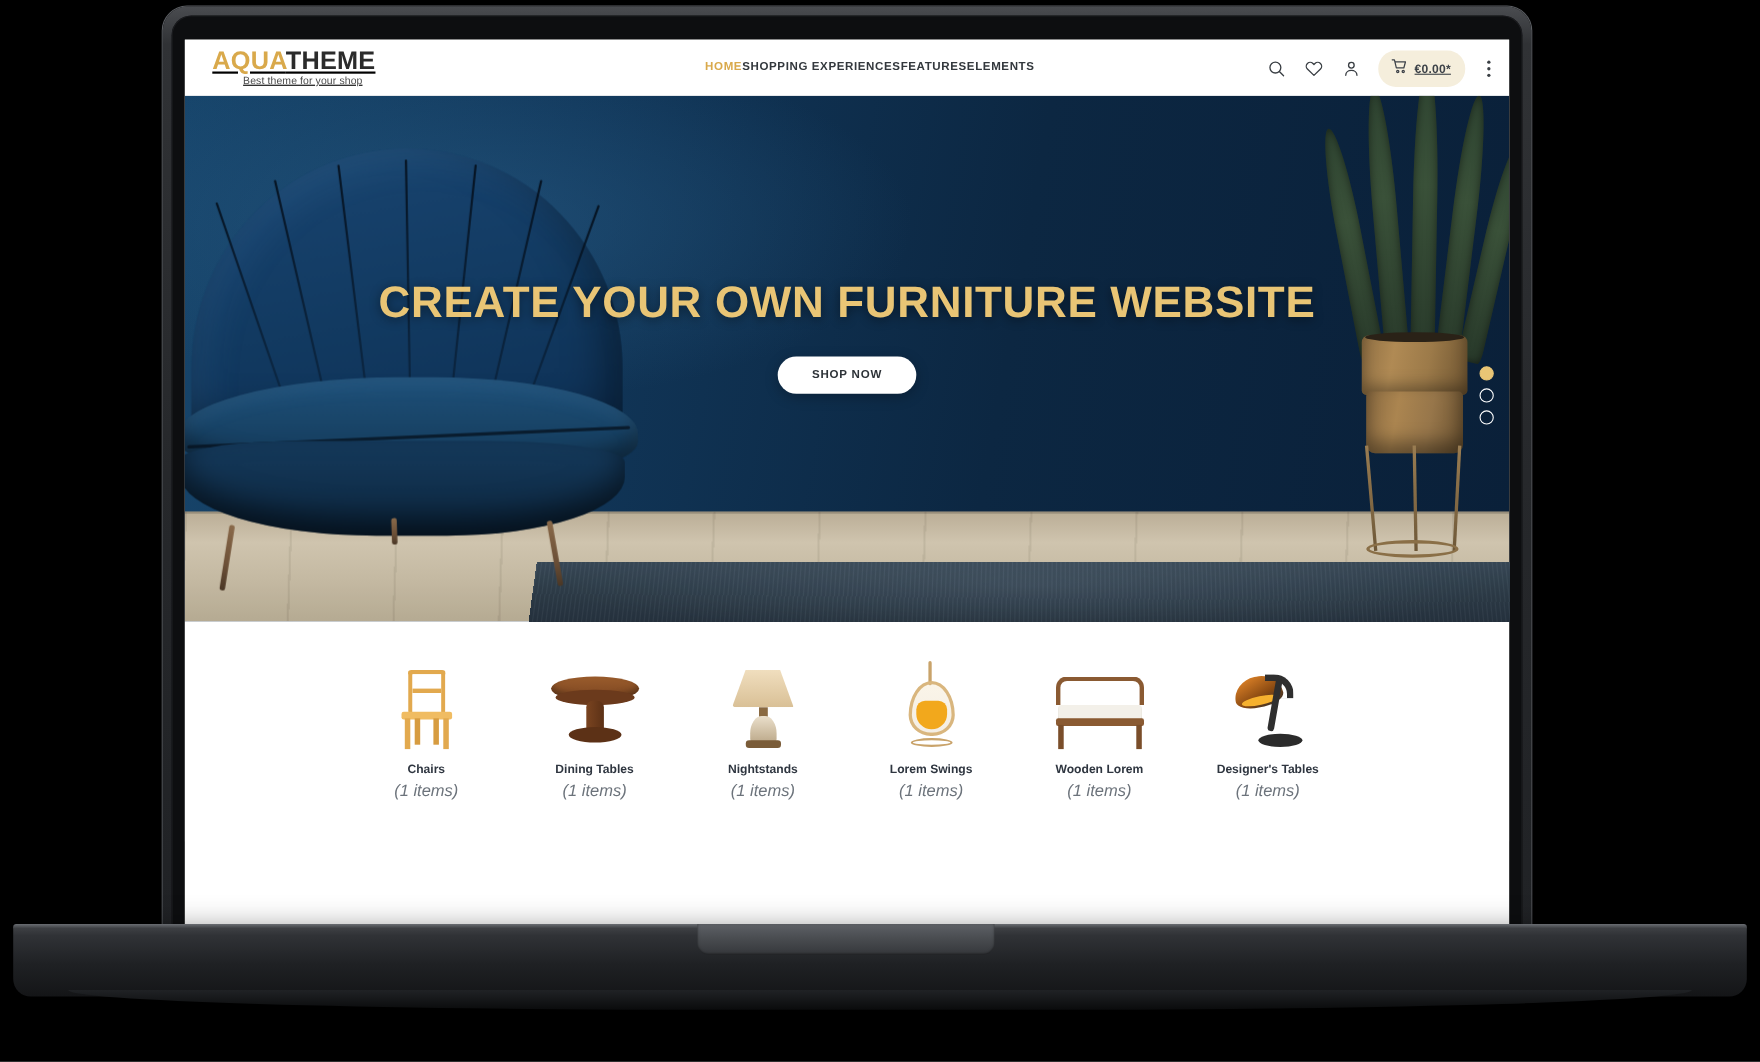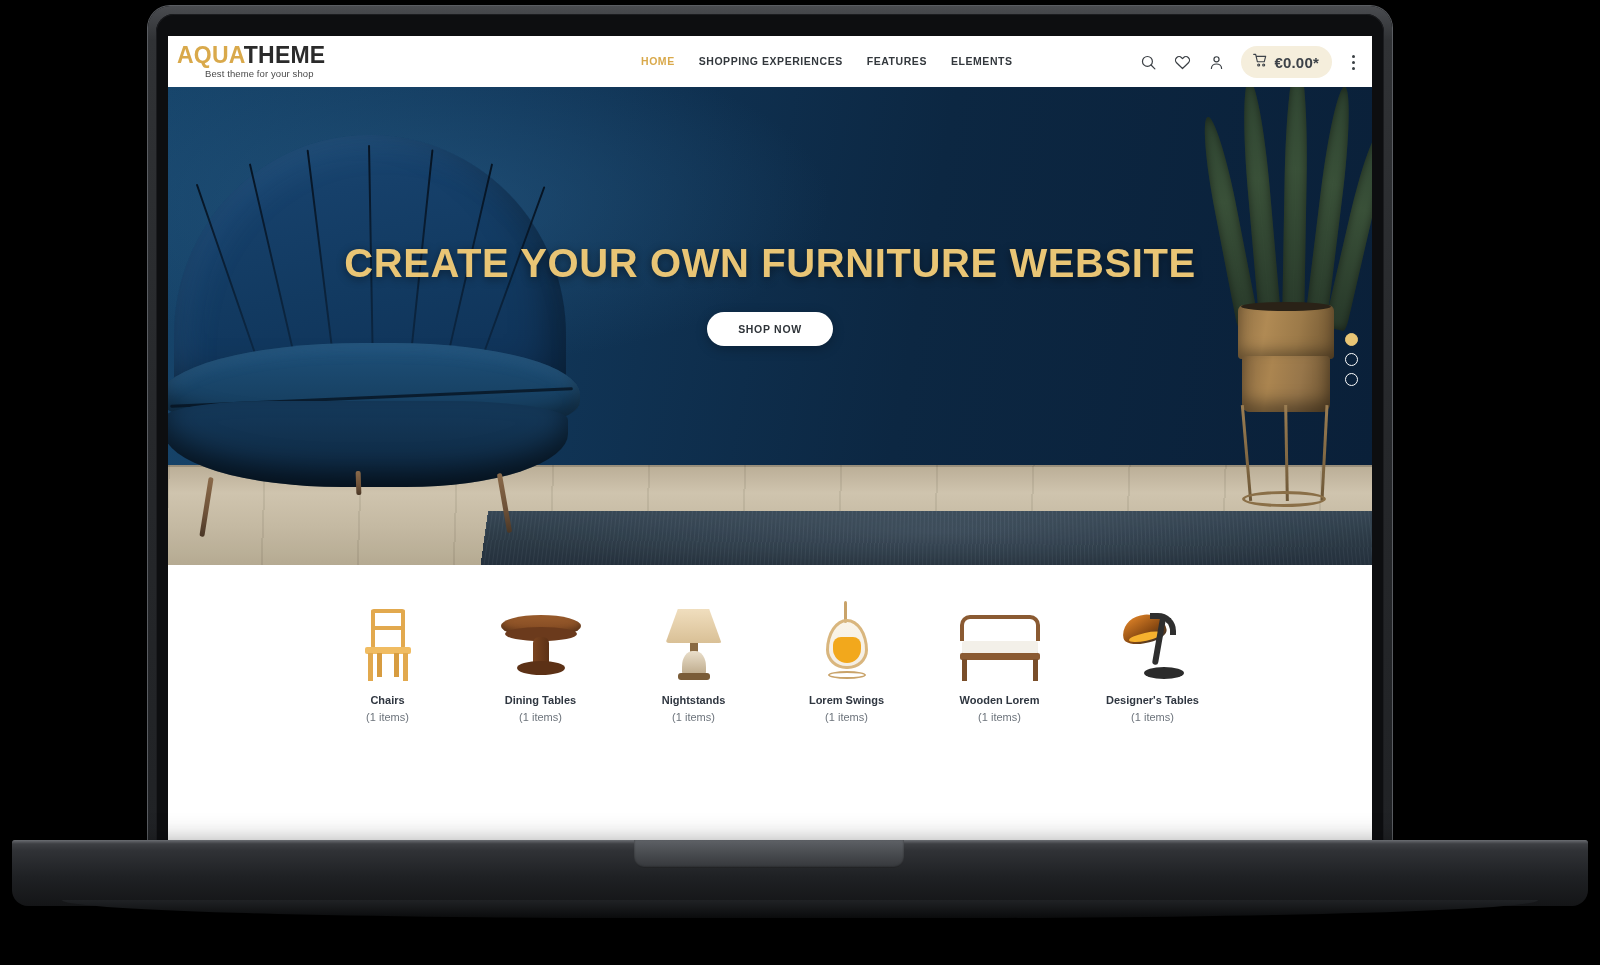--- a/index.html
+++ b/index.html
@@ -46,45 +46,45 @@
     background:linear-gradient(180deg,#202225,#0a0b0c);
     border-radius:0 0 40% 40%/0 0 100% 100%;
     filter:blur(.4px);
   }
 
   
   .site-header{
     position:absolute; left:0; top:0; width:1204px; height:51px;
     background:#fff; display:flex; align-items:center; z-index:20;
   }
-  .logo{ margin-left:9px; line-height:1; }
+  .logo{ margin-left:25px; line-height:1;text-decoration:underline; }
   .logo-top{ font-size:23px; font-weight:700; letter-spacing:.2px; }
   .logo-aqua{ color:#D9A94B; }
   .logo-theme{ color:#2b2b2b; }
   .logo-sub{ font-size:9.5px; color:#4a4a4a; margin-top:2px; letter-spacing:.1px;padding-left:28px; }
 
   .main-nav{
-    position:absolute; left:473px; top:19px; display:flex; gap:24px; align-items:center;
+    position:absolute; left:473px; top:19px; display:flex; align-items:center;
   }
   .nav-link{
     font-size:10.5px; font-weight:700; letter-spacing:.55px; color:#33383d;
     text-decoration:none; white-space:nowrap; cursor:pointer;
   }
   .nav-link.active{ color:#D9A94B; }
 
   .header-actions{
     position:absolute; right:12px; top:10px; display:flex; align-items:center; gap:15px;
   }
   .hicon{ width:19px; height:19px; display:flex; align-items:center; justify-content:center; cursor:pointer; color:#3a3f44; }
   .hicon svg{ display:block; }
   .cart-pill{
     display:flex; align-items:center; gap:6px;
     background:#F5EEDC; border-radius:16px; padding:6px 13px 6px 11px; cursor:pointer;
   }
-  .cart-pill .cart-amt{ font-size:15px; font-weight:700; color:#3d4248; letter-spacing:.2px; }
+  .cart-pill .cart-amt{ font-size:11px; font-weight:700; color:#3d4248; letter-spacing:.2px;text-decoration:underline; }
   .kebab{ display:flex; flex-direction:column; gap:3px; padding:3px 5px; cursor:pointer; }
   .kebab i{ width:3px; height:3px; border-radius:50%; background:#3a3f44; display:block; }
 
   
   .hero{
     position:absolute; left:0; top:51px; width:1204px; height:478px; overflow:hidden;
     background:#0f2740;
   }
   .hero-wall{
     position:absolute; inset:0;
@@ -188,21 +188,21 @@
   .stand-leg{
     position:absolute; width:3px; height:96px; bottom:6px;
     background:linear-gradient(180deg,#9a7d52,#6d5737);
   }
   .stand-ring{
     position:absolute; right:30px; bottom:0; width:84px; height:16px;
     border:3px solid #8a6f47; border-radius:50%;
   }
 
   
-  .hero-copy{ position:absolute; left:0; top:0; width:100%; text-align:center; z-index:6; }
+  .hero-copy{ position:absolute; left:0; top:12px; width:100%; text-align:center; z-index:6; }
   .hero-title{
     margin-top:152px; font-size:40px; line-height:1.24; font-weight:700;
     color:#E9C575; letter-spacing:.6px;
     text-shadow:0 2px 10px rgba(0,0,0,.45);
   }
   .hero-sub{
     margin-top:18px; font-size:14.5px; color:#f2f4f6; font-weight:400; letter-spacing:.1px;
     text-shadow:0 1px 6px rgba(0,0,0,.5);
   }
   .shop-now{
@@ -221,21 +221,21 @@
   .categories{
     position:absolute; left:0; top:529px; width:1204px; height:200px;
     background:#fff; display:flex; justify-content:center; align-items:flex-start;
     padding-top:32px; gap:11px;
   }
   .cat{
     width:142px; text-align:center; cursor:pointer;
   }
   .cat-img{ height:84px; display:flex; align-items:flex-end; justify-content:center; }
   .cat-name{ margin-top:13px; font-size:11px; font-weight:700; color:#2f3640; }
-  .cat-count{ margin-top:5px; font-size:11px; color:#6c737b; }
+  .cat-count{ margin-top:5px; font-size:15px; color:#6c737b;font-style:italic; }
 
   
   .ill{ position:relative; }
   
   .i-chair{ width:52px; height:72px; }
   .i-chair .bk{ position:absolute; left:9px; top:0; width:34px; height:40px; border:4px solid #E2A94E; border-radius:3px; border-bottom:none; }
   .i-chair .bk:after{ content:""; position:absolute; left:0; top:13px; width:100%; height:4px; background:#E2A94E; }
   .i-chair .st{ position:absolute; left:3px; top:38px; width:46px; height:7px; background:#F0BC62; border-radius:2px; }
   .i-chair .lg{ position:absolute; width:5px; height:28px; background:#E2A94E; top:44px; }
   .i-chair .lg.a{ left:6px; } .i-chair .lg.b{ left:41px; }

